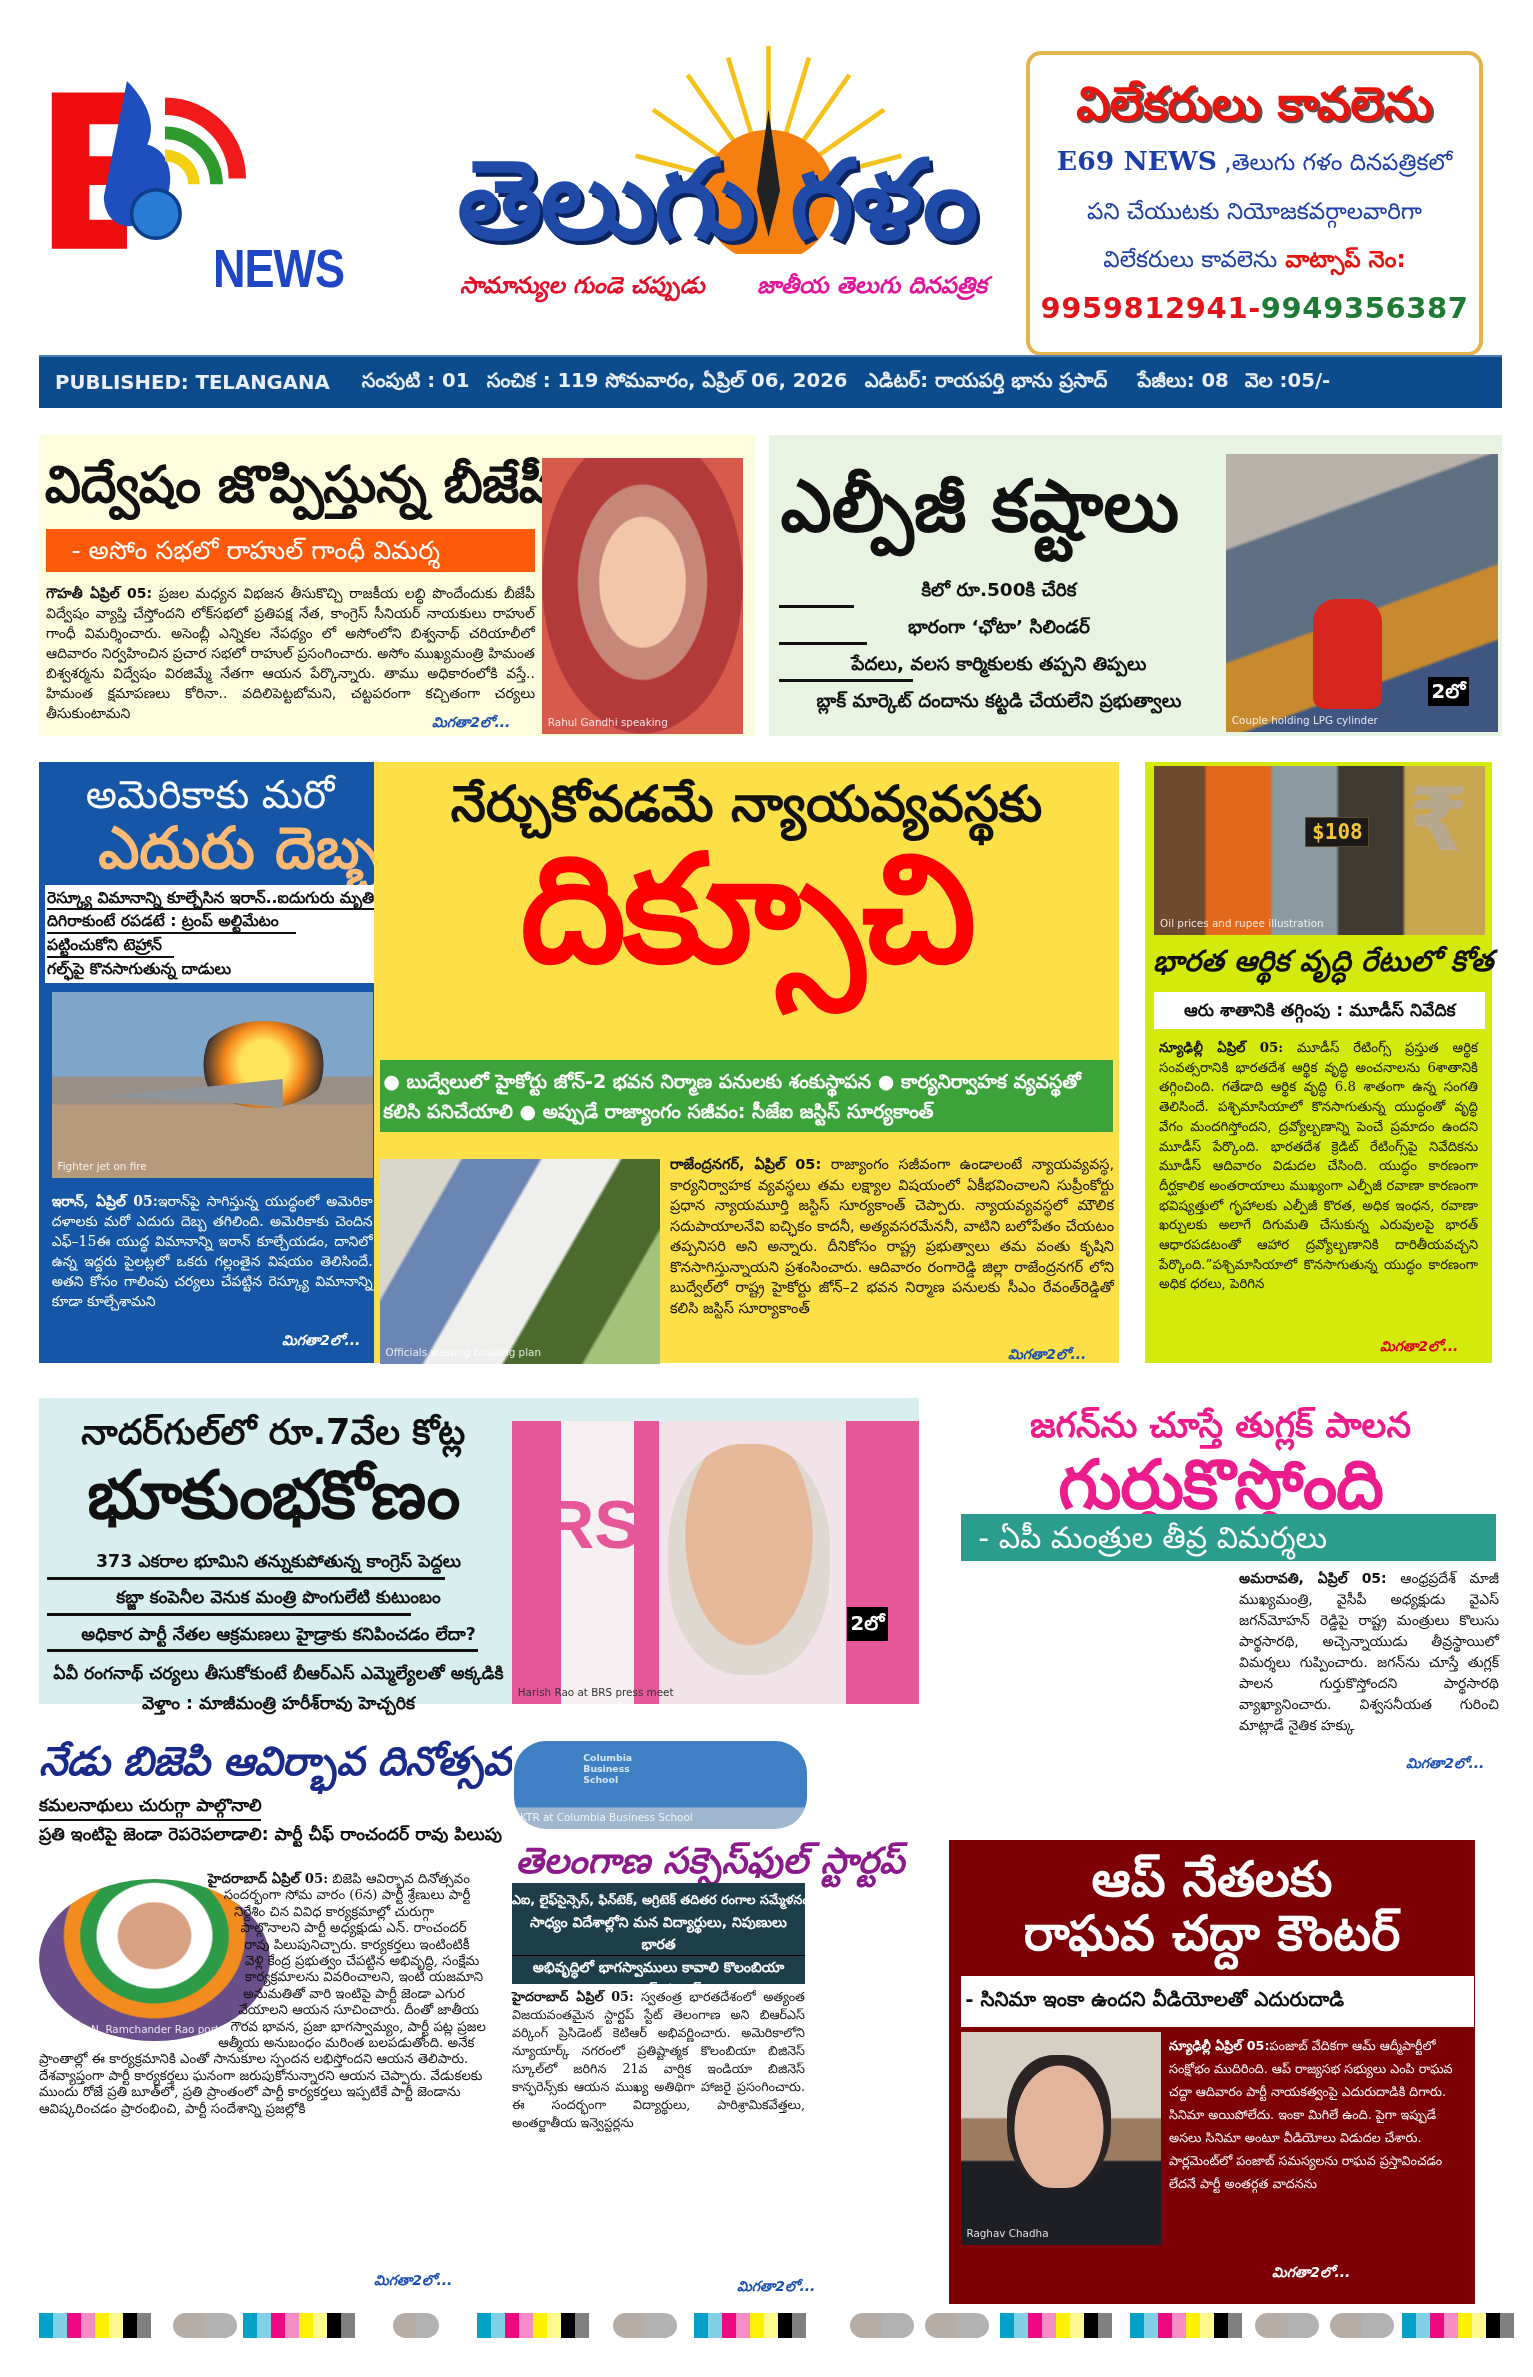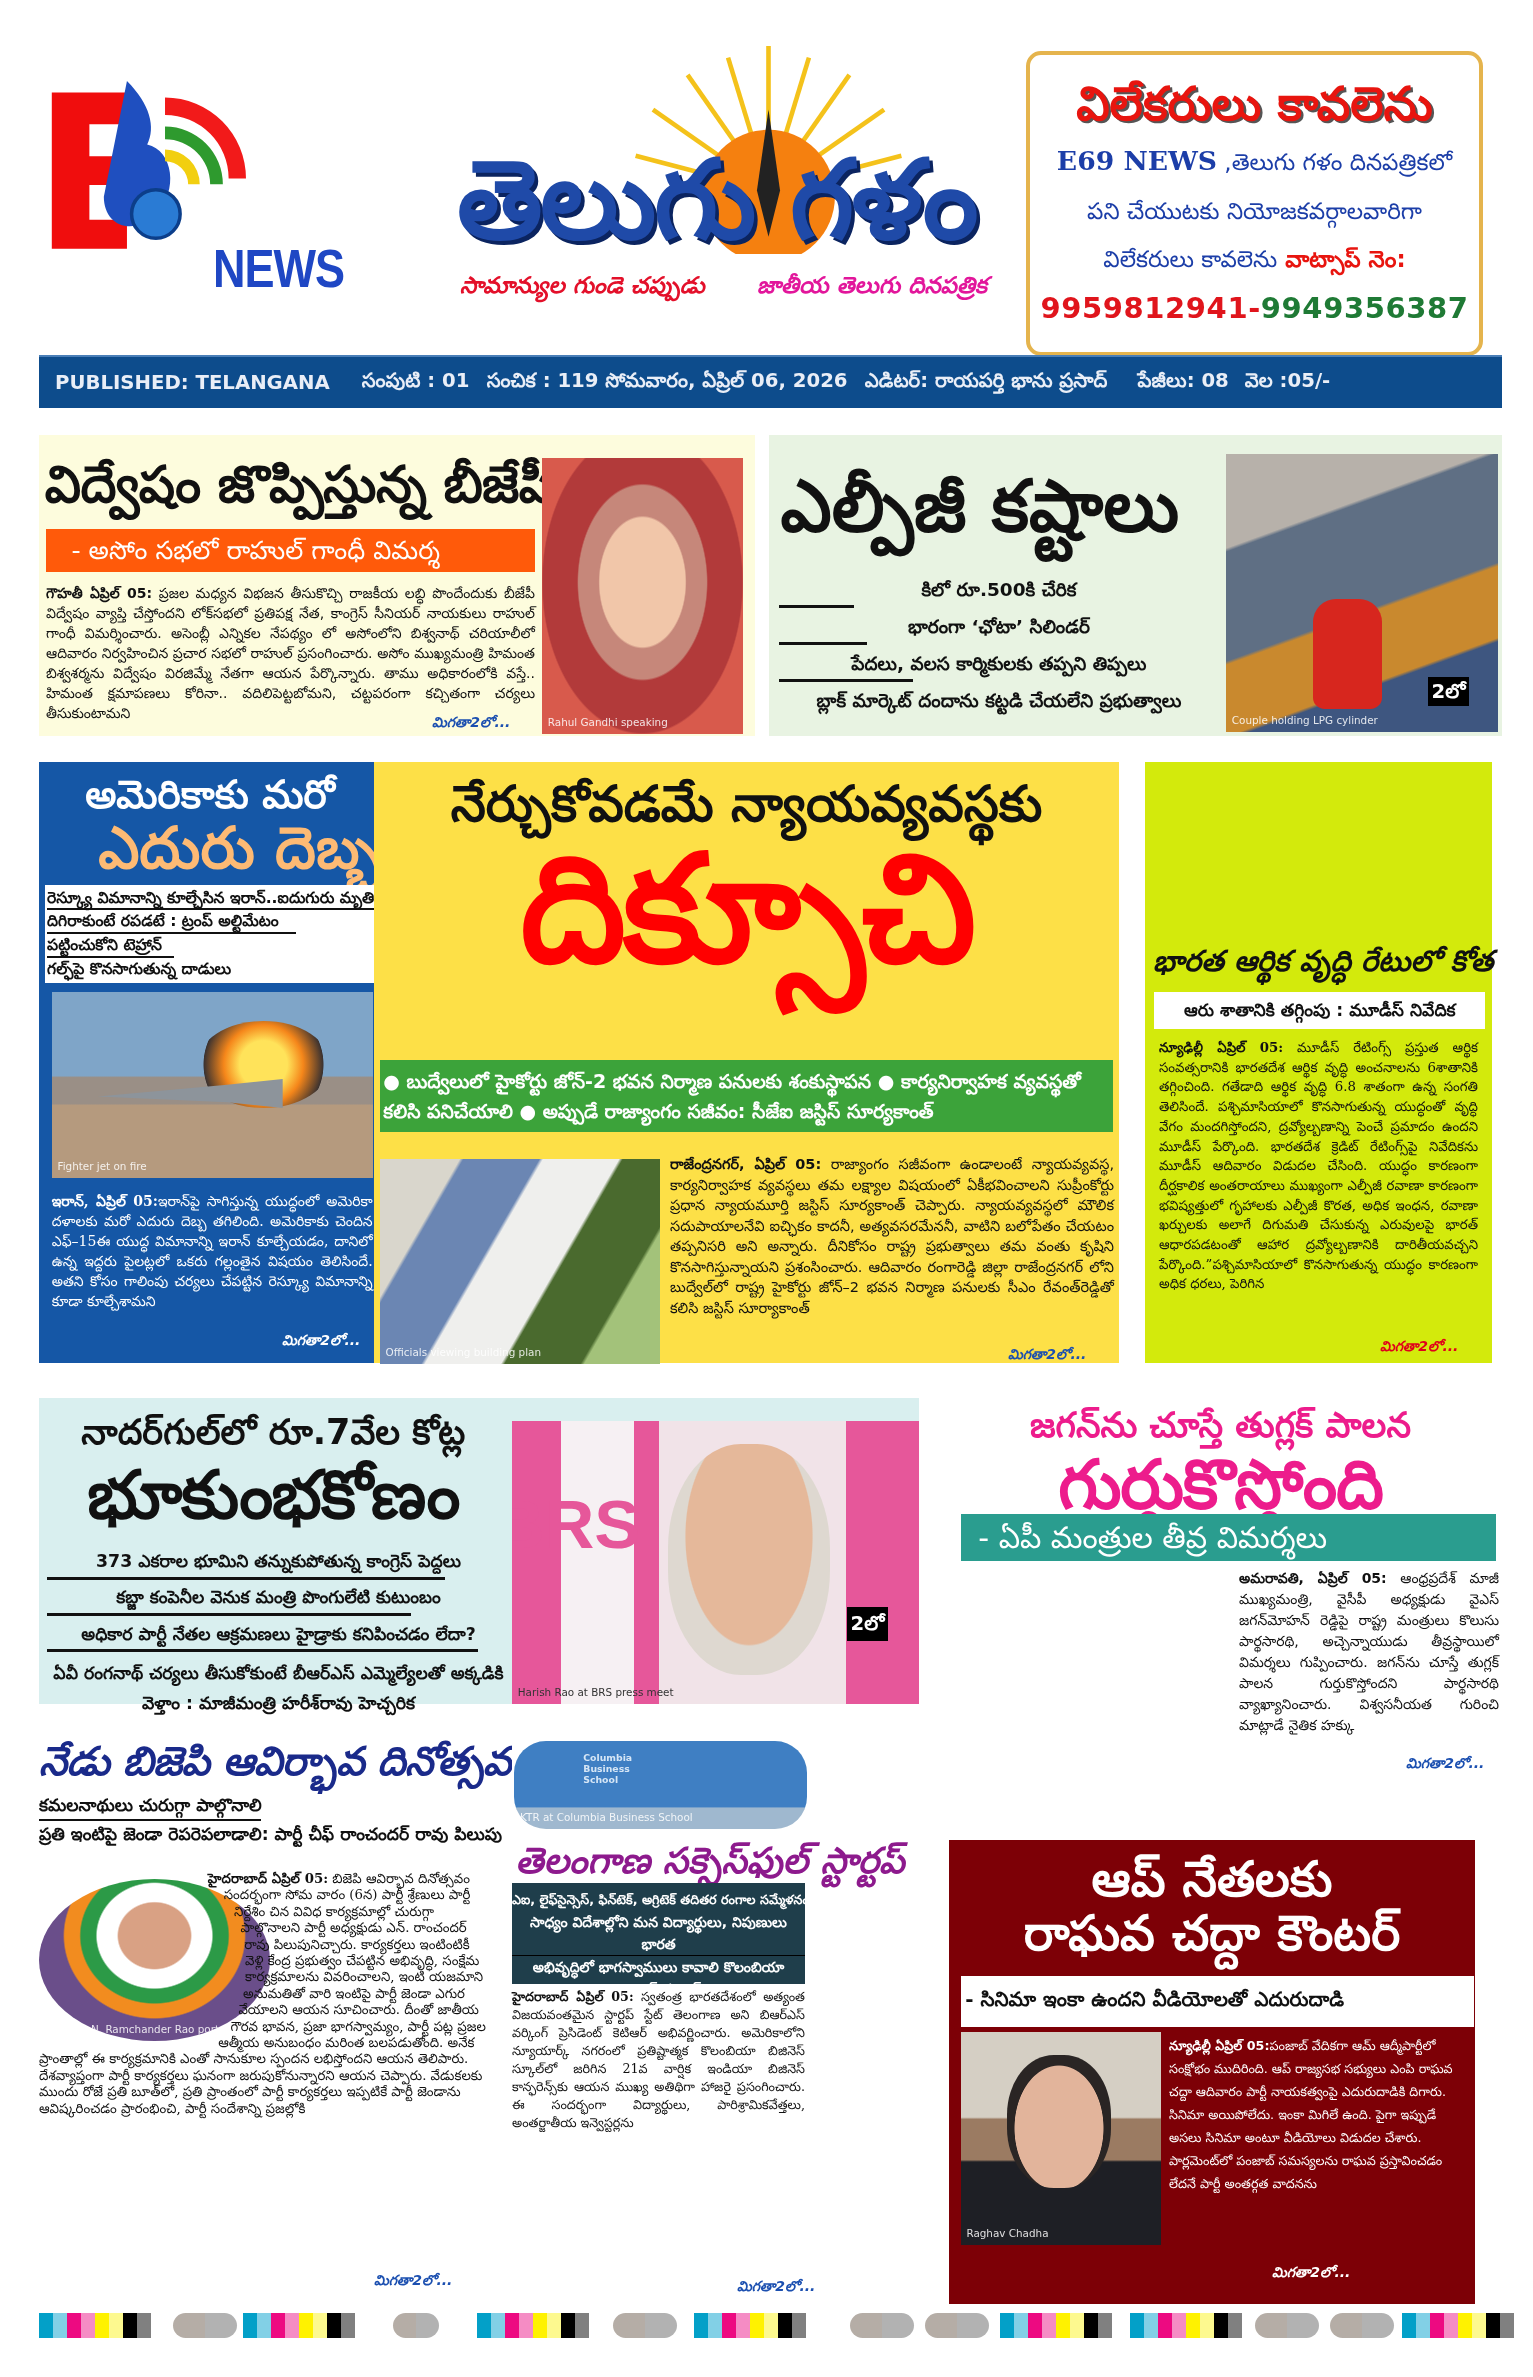--- a/index.html
+++ b/index.html
@@ -110,21 +110,21 @@
   </div>
   <div class="img" style="left:457px;top:18.5px;width:272px;height:278px;background:linear-gradient(160deg,#b7b1aa 0 25%,#5f6f84 26% 55%,#c9892e 56% 75%,#3e5680 76%);">
     <div class="abs" style="left:87px;top:145px;width:69px;height:110px;border-radius:23px 23px 11.6px 11.6px;background:#d7261e;"></div>
     <div class="lbl">Couple holding LPG cylinder</div>
   </div>
 
   <div class="tag2" style="left:659px;top:242px;">2లో</div>
 </div>
 
 <div class="abs" style="left:39px;top:762px;width:342px;height:601px;background:#1557a6;">
-  <div class="abs" style="left:0;top:12.7px;width:342px;text-align:center;color:#fff;font-weight:bold;font-size:39px;line-height:1;white-space:nowrap;">అమెరికాకు మరో</div>
+  <div class="abs" style="left:0;top:12.7px;width:342px;text-align:center;color:#fff;font-weight:normal;font-size:39px;line-height:1;white-space:nowrap;">అమెరికాకు మరో</div>
   <div class="abs" style="left:0;top:57px;width:342px;text-align:right;color:#fdba74;font-weight:bold;font-size:58px;line-height:1;white-space:nowrap;">ఎదురు దెబ్బ</div>
   <div class="abs" style="left:5.8px;top:123px;width:336px;height:98px;background:#fff;padding:3.5px 2.3px;">
     <div style="font-weight:bold;font-size:15.6px;line-height:18.5px;white-space:nowrap;">రెస్క్యూ విమానాన్ని కూల్చేసిన ఇరాన్..ఐదుగురు మృతి</div>
     <div class="hr" style="width:330px;height:2.3px;margin:1.2px 0 1.7px 0;"></div>
     <div style="font-weight:bold;font-size:15.6px;line-height:18.5px;">దిగిరాకుంటే రపడటే : ట్రంప్ అల్టిమేటం</div>
     <div class="hr" style="width:249px;height:2.3px;margin:1.2px 0 1.7px 0;"></div>
     <div style="font-weight:bold;font-size:15.6px;line-height:18.5px;">పట్టించుకోని టెహ్రాన్</div>
     <div class="hr" style="width:127px;height:2.3px;margin:1.2px 0 1.7px 0;"></div>
     <div style="font-weight:bold;font-size:15.6px;line-height:18.5px;">గల్ఫ్‌పై కొనసాగుతున్న దాడులు</div>
   </div>
@@ -148,20 +148,25 @@
   <div class="img" style="left:5.8px;top:397px;width:280px;height:205px;background:linear-gradient(120deg,#d9d6cc 0 20%,#6b86b3 21% 40%,#efefed 41% 60%,#4a6a2e 61% 80%,#a3c27a 81%);">
     <div class="lbl">Officials viewing building plan</div>
   </div>
   <div class="abs p" style="left:296px;top:392px;width:444px;font-size:14.5px;line-height:20.5px;">
     <b>రాజేంద్రనగర్, ఏప్రిల్ 05:</b><span> రాజ్యాంగం సజీవంగా ఉండాలంటే న్యాయవ్యవస్థ, కార్యనిర్వాహక వ్యవస్థలు తమ లక్ష్యాల విషయంలో ఏకీభవించాలని సుప్రీంకోర్టు ప్రధాన న్యాయమూర్తి జస్టిస్ సూర్యకాంత్ చెప్పారు. న్యాయవ్యవస్థలో మౌలిక సదుపాయాలనేవి ఐచ్ఛికం కాదనీ, అత్యవసరమేననీ, వాటిని బలోపేతం చేయటం తప్పనిసరి అని అన్నారు. దీనికోసం రాష్ట్ర ప్రభుత్వాలు తమ వంతు కృషిని కొనసాగిస్తున్నాయని ప్రశంసించారు. ఆదివారం రంగారెడ్డి జిల్లా రాజేంద్రనగర్ లోని బుద్వేల్‌లో రాష్ట్ర హైకోర్టు జోన్–2 భవన నిర్మాణ పనులకు సీఎం రేవంత్‌రెడ్డితో కలిసి జస్టిస్ సూర్యాకాంత్</span>
   </div>
   <div class="abs more" style="left:634px;top:584px;font-size:14px;color:#1b4fb0;">మిగతా2లో...</div>
 </div>
 
 <div class="abs" style="left:1145px;top:762px;width:347px;height:601px;background:#d3ea0c;">
+  <div class="img" style="left:9.3px;top:3.5px;width:331px;height:169px;background:linear-gradient(90deg,#6e4a2e 0 15%,#e2681c 16% 35%,#8a9aa0 36% 55%,#3f3a32 56% 75%,#c7a650 76%);">
+    <div class="abs" style="left:151px;top:51px;background:#1c1a18;color:#f3c53a;font-family:'DejaVu Sans Mono',monospace;font-weight:bold;font-size:21px;padding:2.3px 5.8px;border:1.7px solid #5a4a30;">$108</div>
+    <div class="abs" style="left:254px;top:11.6px;font-size:87px;color:#b7a890;font-weight:bold;line-height:1;">₹</div>
+    <div class="lbl">Oil prices and rupee illustration</div>
+  </div>
   <div class="abs" style="left:8px;top:182px;width:333px;font-weight:bold;font-style:italic;font-size:29px;line-height:1.2;white-space:nowrap;">భారత ఆర్థిక వృద్ధి రేటులో కోత</div>
   <div class="abs" style="left:9.3px;top:230px;width:331px;height:37px;background:#fff;text-align:center;font-weight:bold;font-size:17.3px;line-height:37px;">
     <span>ఆరు శాతానికి తగ్గింపు : మూడీస్ నివేదిక</span>
   </div>
   <div class="abs p serif" style="left:14px;top:276px;width:319px;font-size:13.3px;line-height:19.7px;">
     <b>న్యూఢిల్లీ   ఏప్రిల్ 05:</b><span> మూడీస్ రేటింగ్స్ ప్రస్తుత ఆర్థిక సంవత్సరానికి భారతదేశ ఆర్థిక వృద్ధి అంచనాలను 6శాతానికి తగ్గించింది. గతేడాది ఆర్థిక వృద్ధి 6.8 శాతంగా ఉన్న సంగతి తెలిసిందే. పశ్చిమాసియాలో కొనసాగుతున్న యుద్ధంతో వృద్ధి వేగం మందగిస్తోందని, ద్రవ్యోల్బణాన్ని పెంచే ప్రమాదం ఉందని మూడీస్ పేర్కొంది. భారతదేశ క్రెడిట్ రేటింగ్స్‌పై నివేదికను మూడీస్ ఆదివారం విడుదల చేసింది. యుద్ధం కారణంగా దీర్ఘకాలిక అంతరాయాలు ముఖ్యంగా ఎల్పీజీ రవాణా కారణంగా భవిష్యత్తులో గృహాలకు ఎల్పీజీ కొరత, అధిక ఇంధన, రవాణా ఖర్చులకు అలాగే దిగుమతి చేసుకున్న ఎరువులపై భారత్ ఆధారపడటంతో ఆహార ద్రవ్యోల్బణానికి దారితీయవచ్చని పేర్కొంది.”పశ్చిమాసియాలో కొనసాగుతున్న యుద్ధం కారణంగా అధిక ధరలు, పెరిగిన</span>
   </div>
   <div class="abs more" style="left:235px;top:576px;font-size:14px;color:#e0001b;">మిగతా2లో...</div>
 </div>
 

